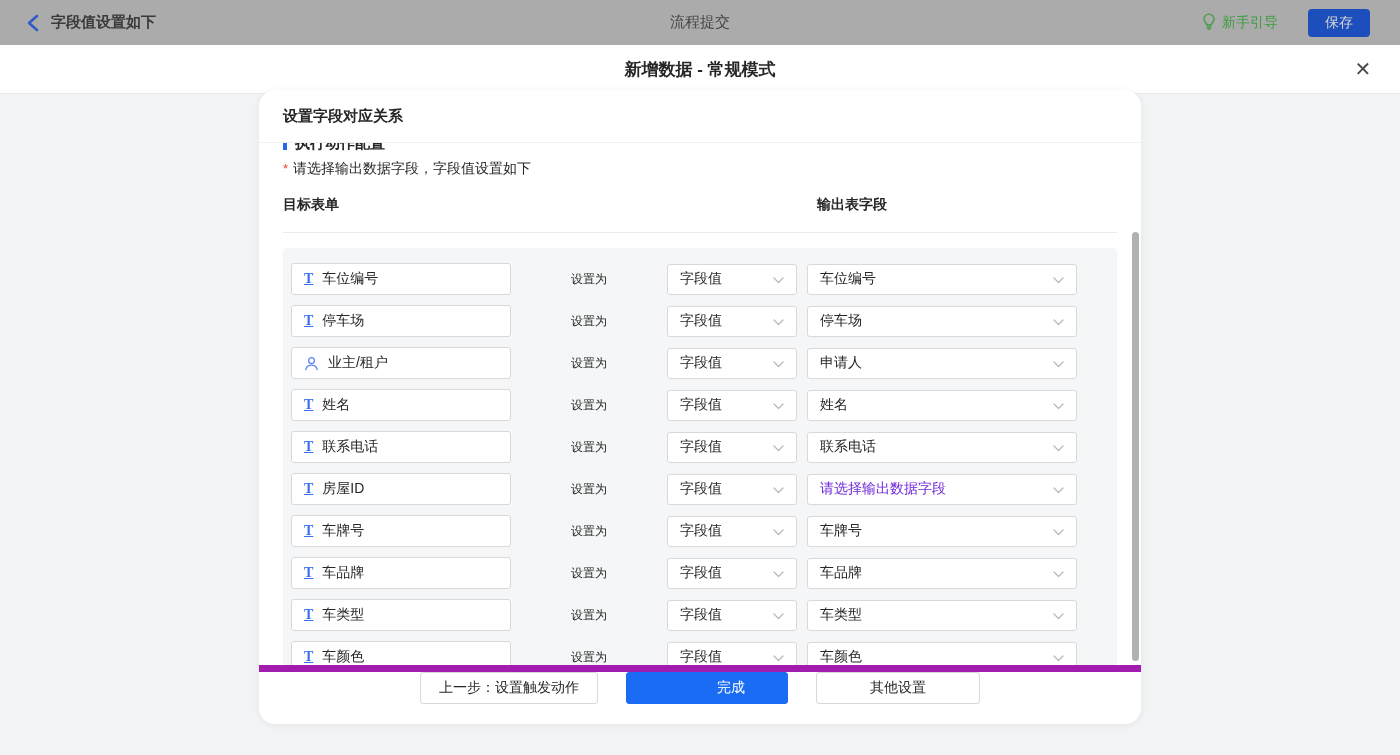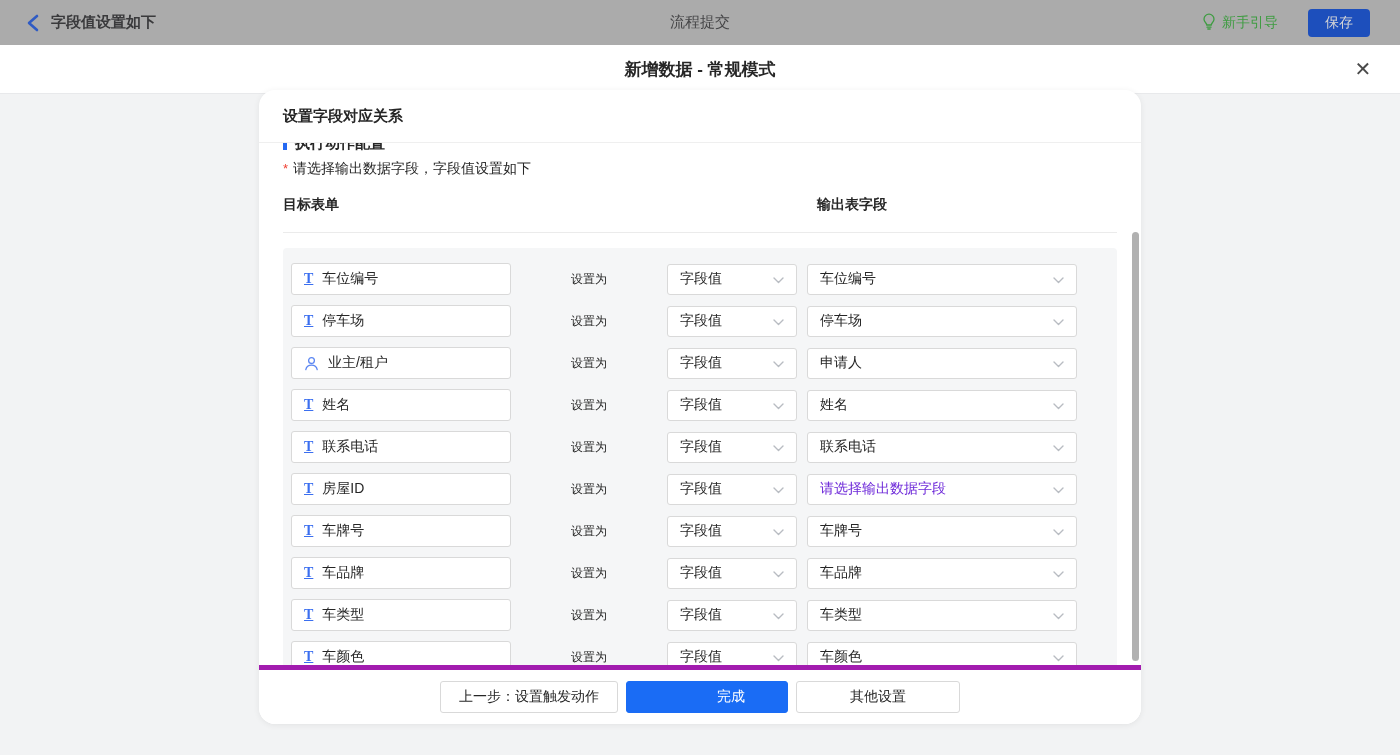--- a/index.html
+++ b/index.html
@@ -63,22 +63,22 @@
   .select .sel-text.placeholder { color:#6d28d9; }
   .sel-type { width:130px; }
   .sel-output { width:270px; margin-left:10px; }
   .chev { flex:0 0 auto; margin-left:8px; }
 
   
   .scrollbar-thumb { position:absolute; left:873px; top:89px; width:7px; height:429px;
     background:#b1b1b1; border-radius:4px; }
 
   
-  .card-footer { height:59px; border-top:5px solid #a21caf; display:flex; align-items:center;
-    justify-content:center; gap:8px; background:#fff; position:relative; }
+  .card-footer { height:59px; border-top:7px solid #a21caf; display:flex; 
+    justify-content:center; gap:28px; background:#fff; position:relative; }
   .btn { height:32px; border-radius:3px; font-size:14px; cursor:pointer;
     display:flex; align-items:center; justify-content:center;padding-left:48px; }
   .btn-plain { background:#fff; border:1px solid #d9d9d9; color:#262626; padding:0 18px; }
   .btn-primary { background:#1a6cf5; border:1px solid #1a6cf5; color:#fff; width:162px; }
   .btn-other { width:164px; }
 </style>
 </head>
 <body>
 
 <div class="topbar">

